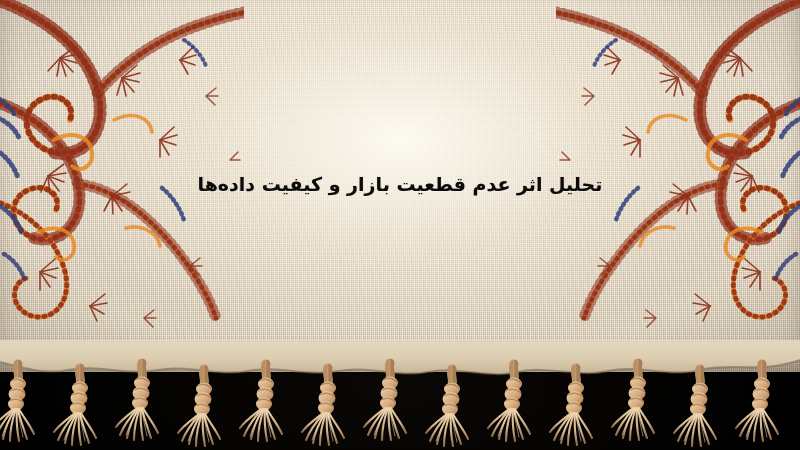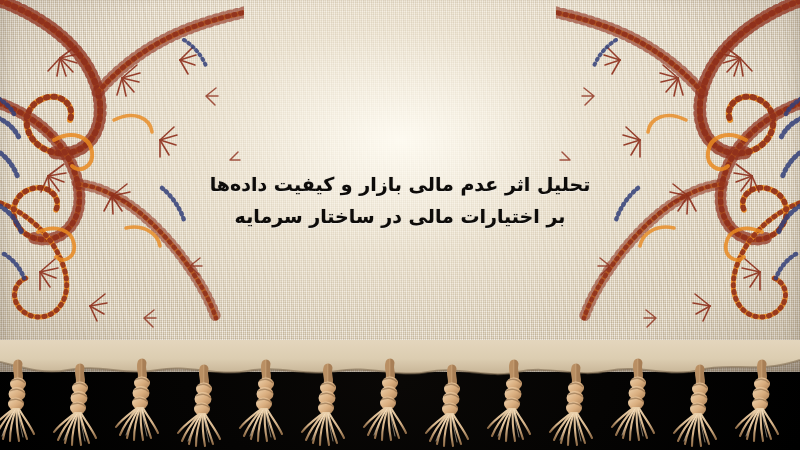--- a/index.html
+++ b/index.html
@@ -387,22 +387,21 @@
       <g stroke="#8e2f1c" stroke-width="1.5" opacity="0.8">
         <path d="M212,96 L222,88 M212,96 L224,96 M212,96 L221,105"></path>
         <path d="M196,266 L206,258 M196,266 L208,266 M196,266 L205,275"></path>
         <path d="M150,318 L160,310 M150,318 L162,318 M150,318 L159,327"></path>
         <path d="M236,160 L244,152 M236,160 L246,160"></path>
       </g>
     </g>
   </svg>
 
   <div class="title-block">
-    <div class="title-line">تحلیل اثر عدم مالی بازار و کیفیت داده‌ها</div>
-    <div class="title-line">بر اختیارات مالی در ساختار سرمایه</div>
+    <div class="title-line">تحلیل اثر عدم قطعیت بازار و کیفیت داده‌ها</div>
   </div>
 
   <svg class="fringe" viewBox="0 0 800 98">
     <defs>
       <linearGradient id="cordg" x1="0" y1="0" x2="1" y2="0">
         <stop offset="0%" stop-color="#b98f63"></stop>
         <stop offset="35%" stop-color="#e8c79c"></stop>
         <stop offset="65%" stop-color="#d8ae80"></stop>
         <stop offset="100%" stop-color="#a87f56"></stop>
       </linearGradient>

